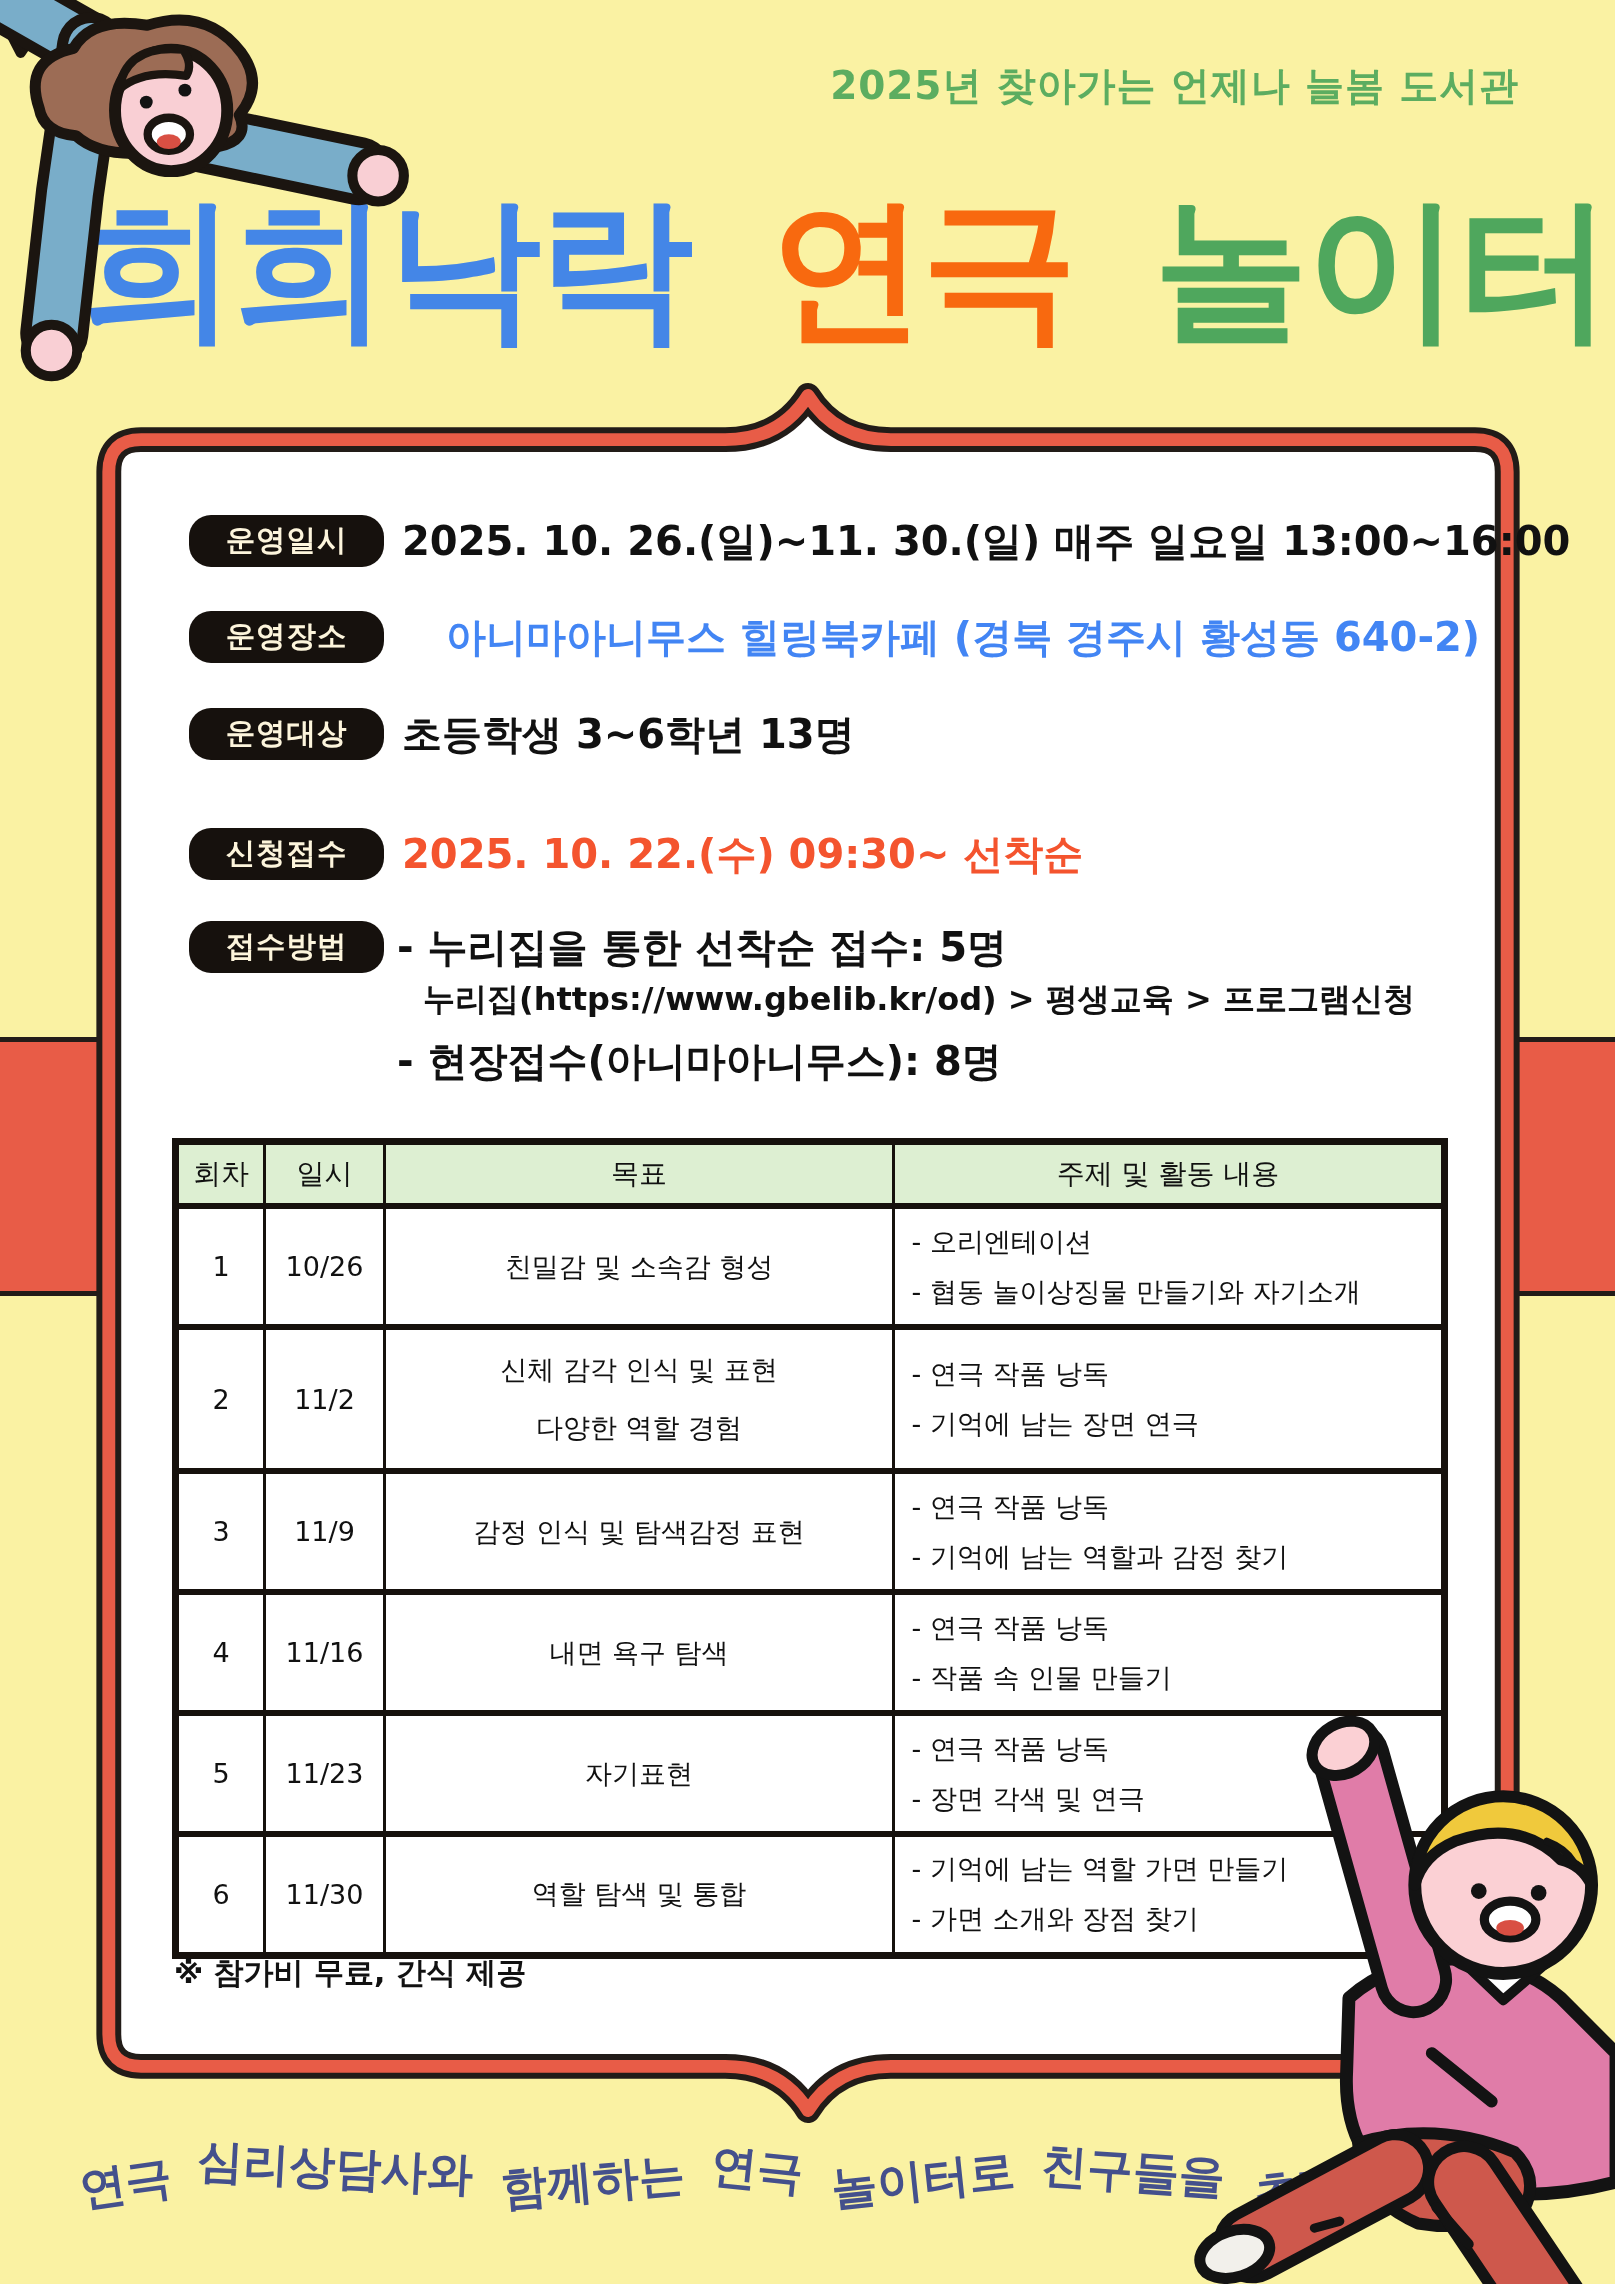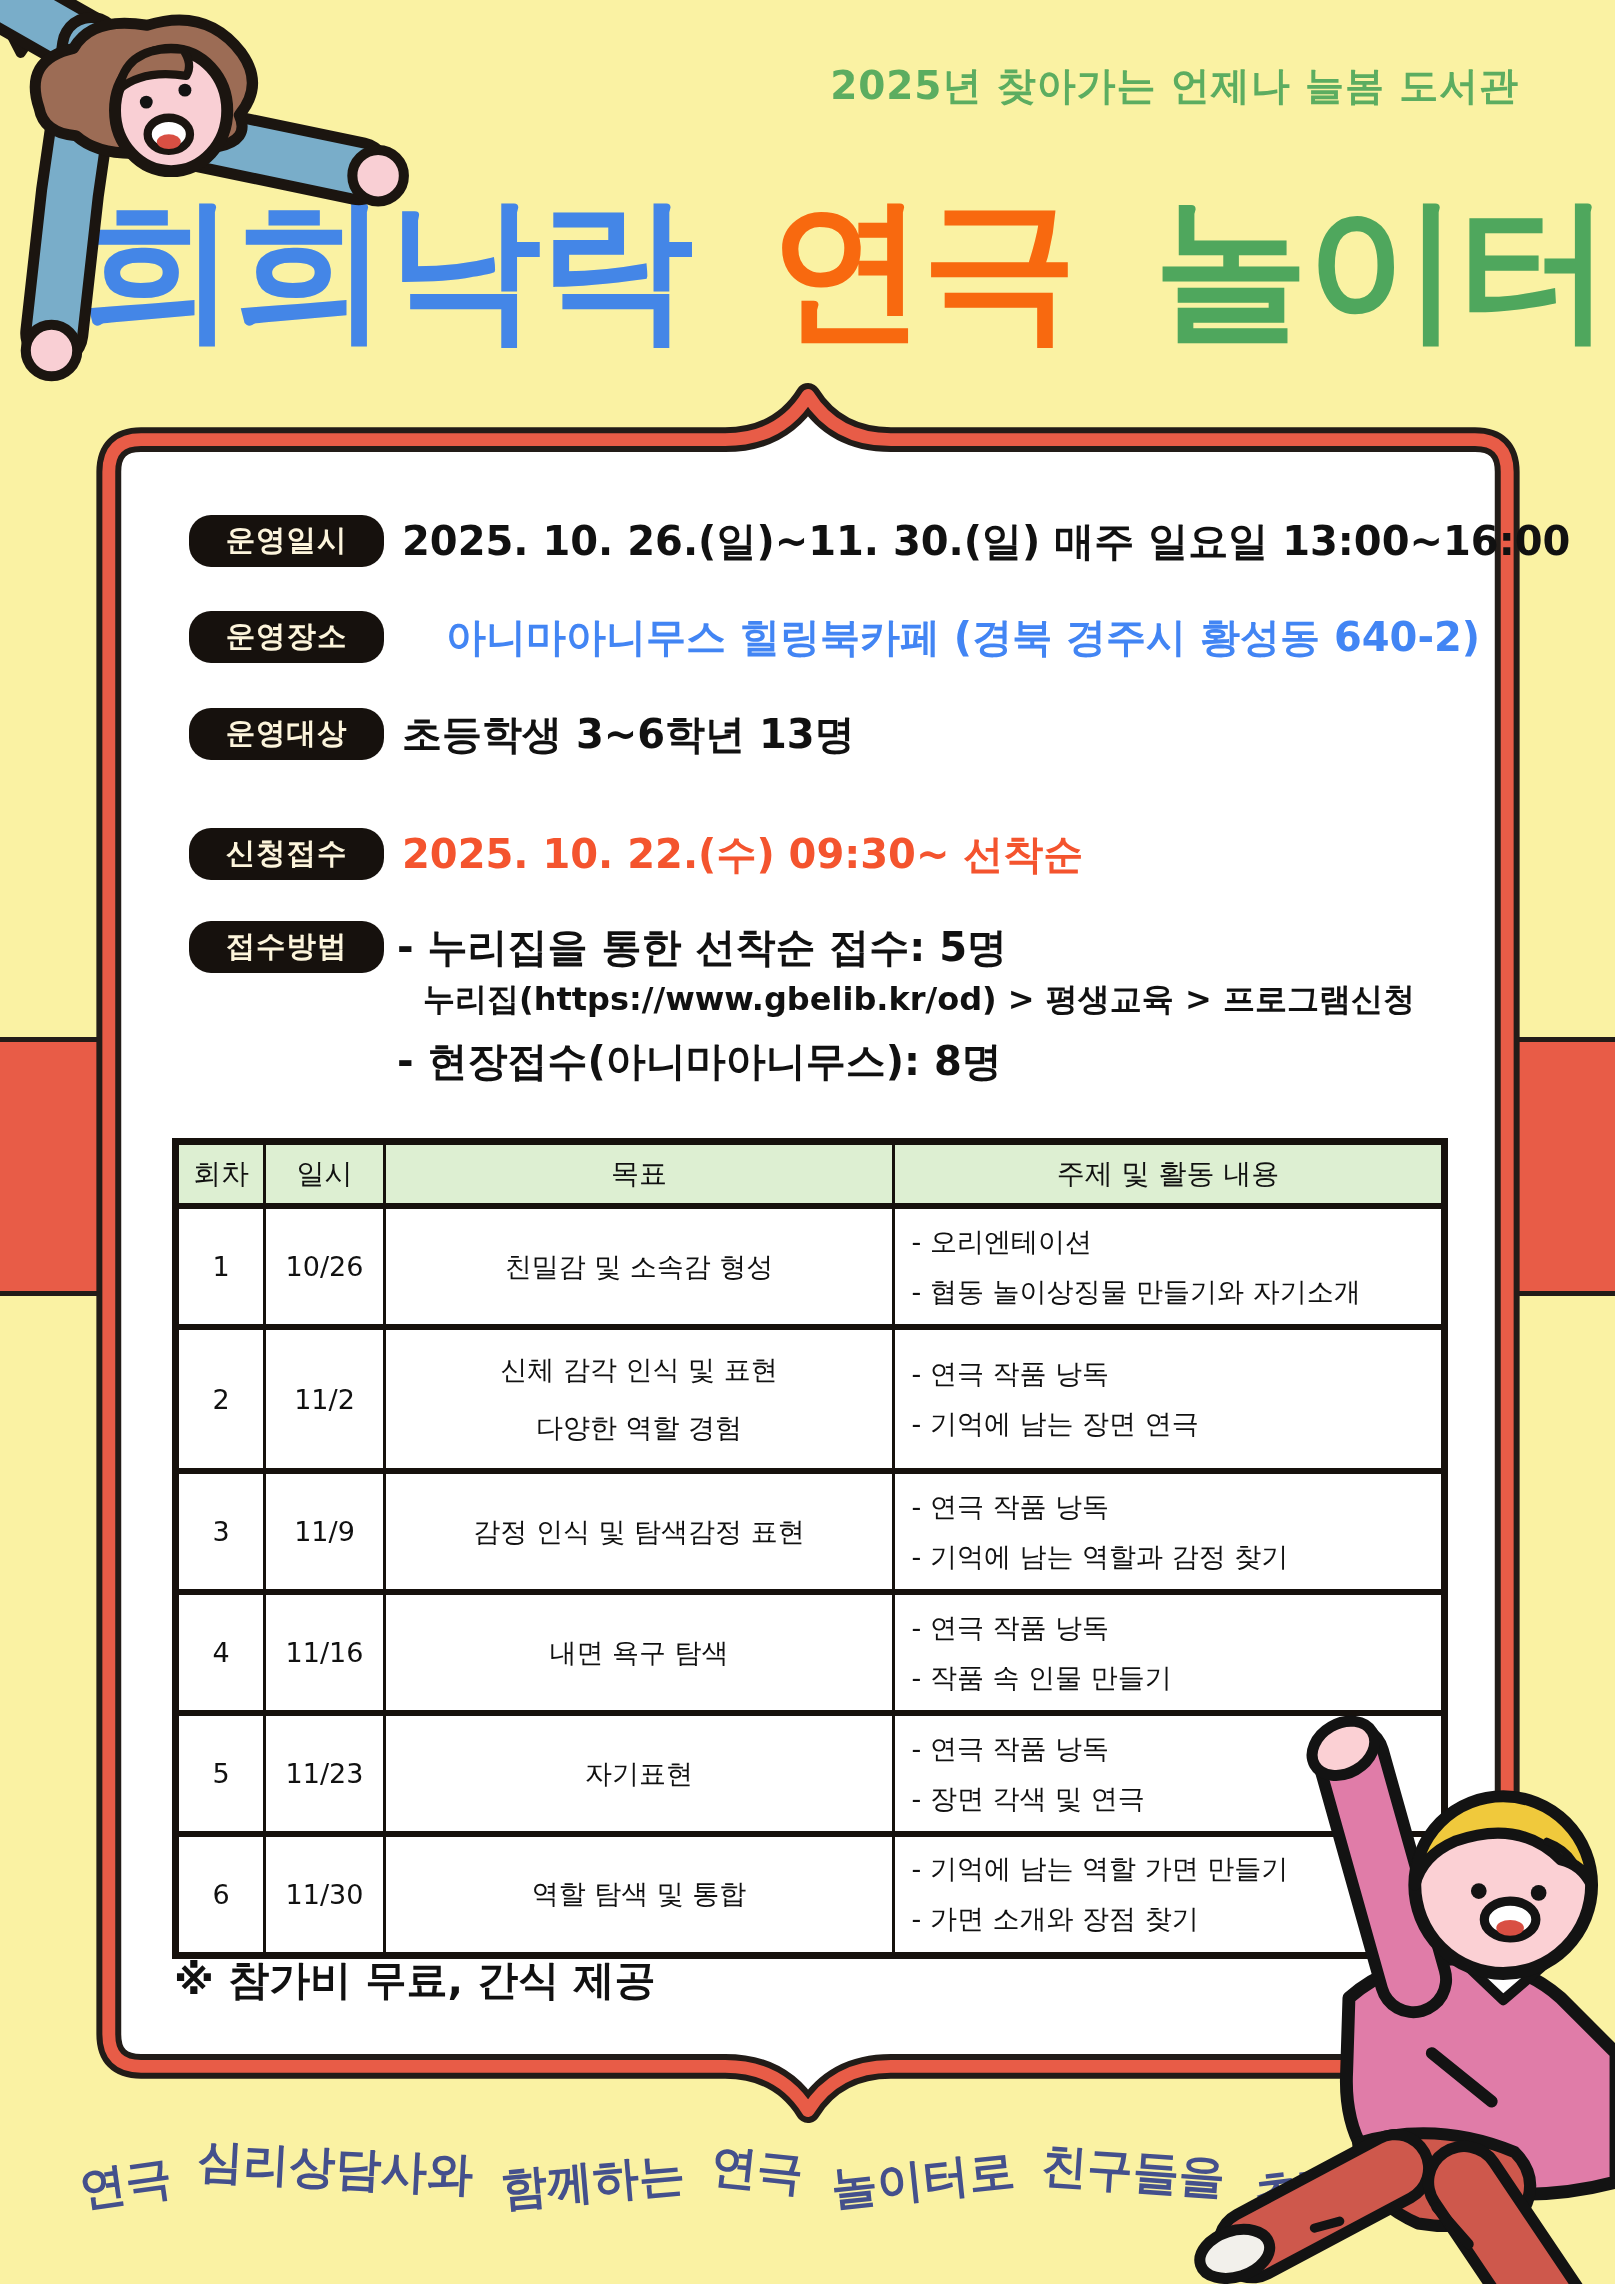--- a/index.html
+++ b/index.html
@@ -46,21 +46,21 @@
     table-layout:fixed;background:#FFFFFF;border:7.4px solid #16110D;
     font-size:27px;color:#111111;}
   .sched th,.sched td{border:3.2px solid #16110D;border-top-width:6.4px;border-bottom-width:6.4px;
     vertical-align:middle;text-align:center;font-weight:400;padding:0;}
   .sched thead th{background:#DDEFD2;height:58px;font-size:28px;}
   .sched tbody tr{height:121px;}
   .sched td.acts{text-align:left;padding-left:16.6px;}
   .goal-line{display:block;margin:22px 0;}
   .act{display:block;margin:14px 0;}
 
-  .note{position:absolute;left:81px;top:1529px;font-size:41px;font-weight:700;
+  .note{position:absolute;left:81px;top:1529px;font-size:30px;font-weight:700;
     color:#111111;white-space:nowrap;}
 
   
   .footer{position:absolute;left:78px;top:2141px;width:1243px;z-index:4;
     font-size:46px;font-weight:800;color:#44508C;white-space:nowrap;}
   .footer span{display:inline-block;margin-right:27px;}
   .footer span:nth-child(1){transform:rotate(-8deg) translateY(12px);}
   .footer span:nth-child(2){transform:rotate(3deg)  translateY(-3.7px);}
   .footer span:nth-child(3){transform:rotate(-5deg) translateY(10px);}
   .footer span:nth-child(4){transform:rotate(6deg)  translateY(-1.8px);}

